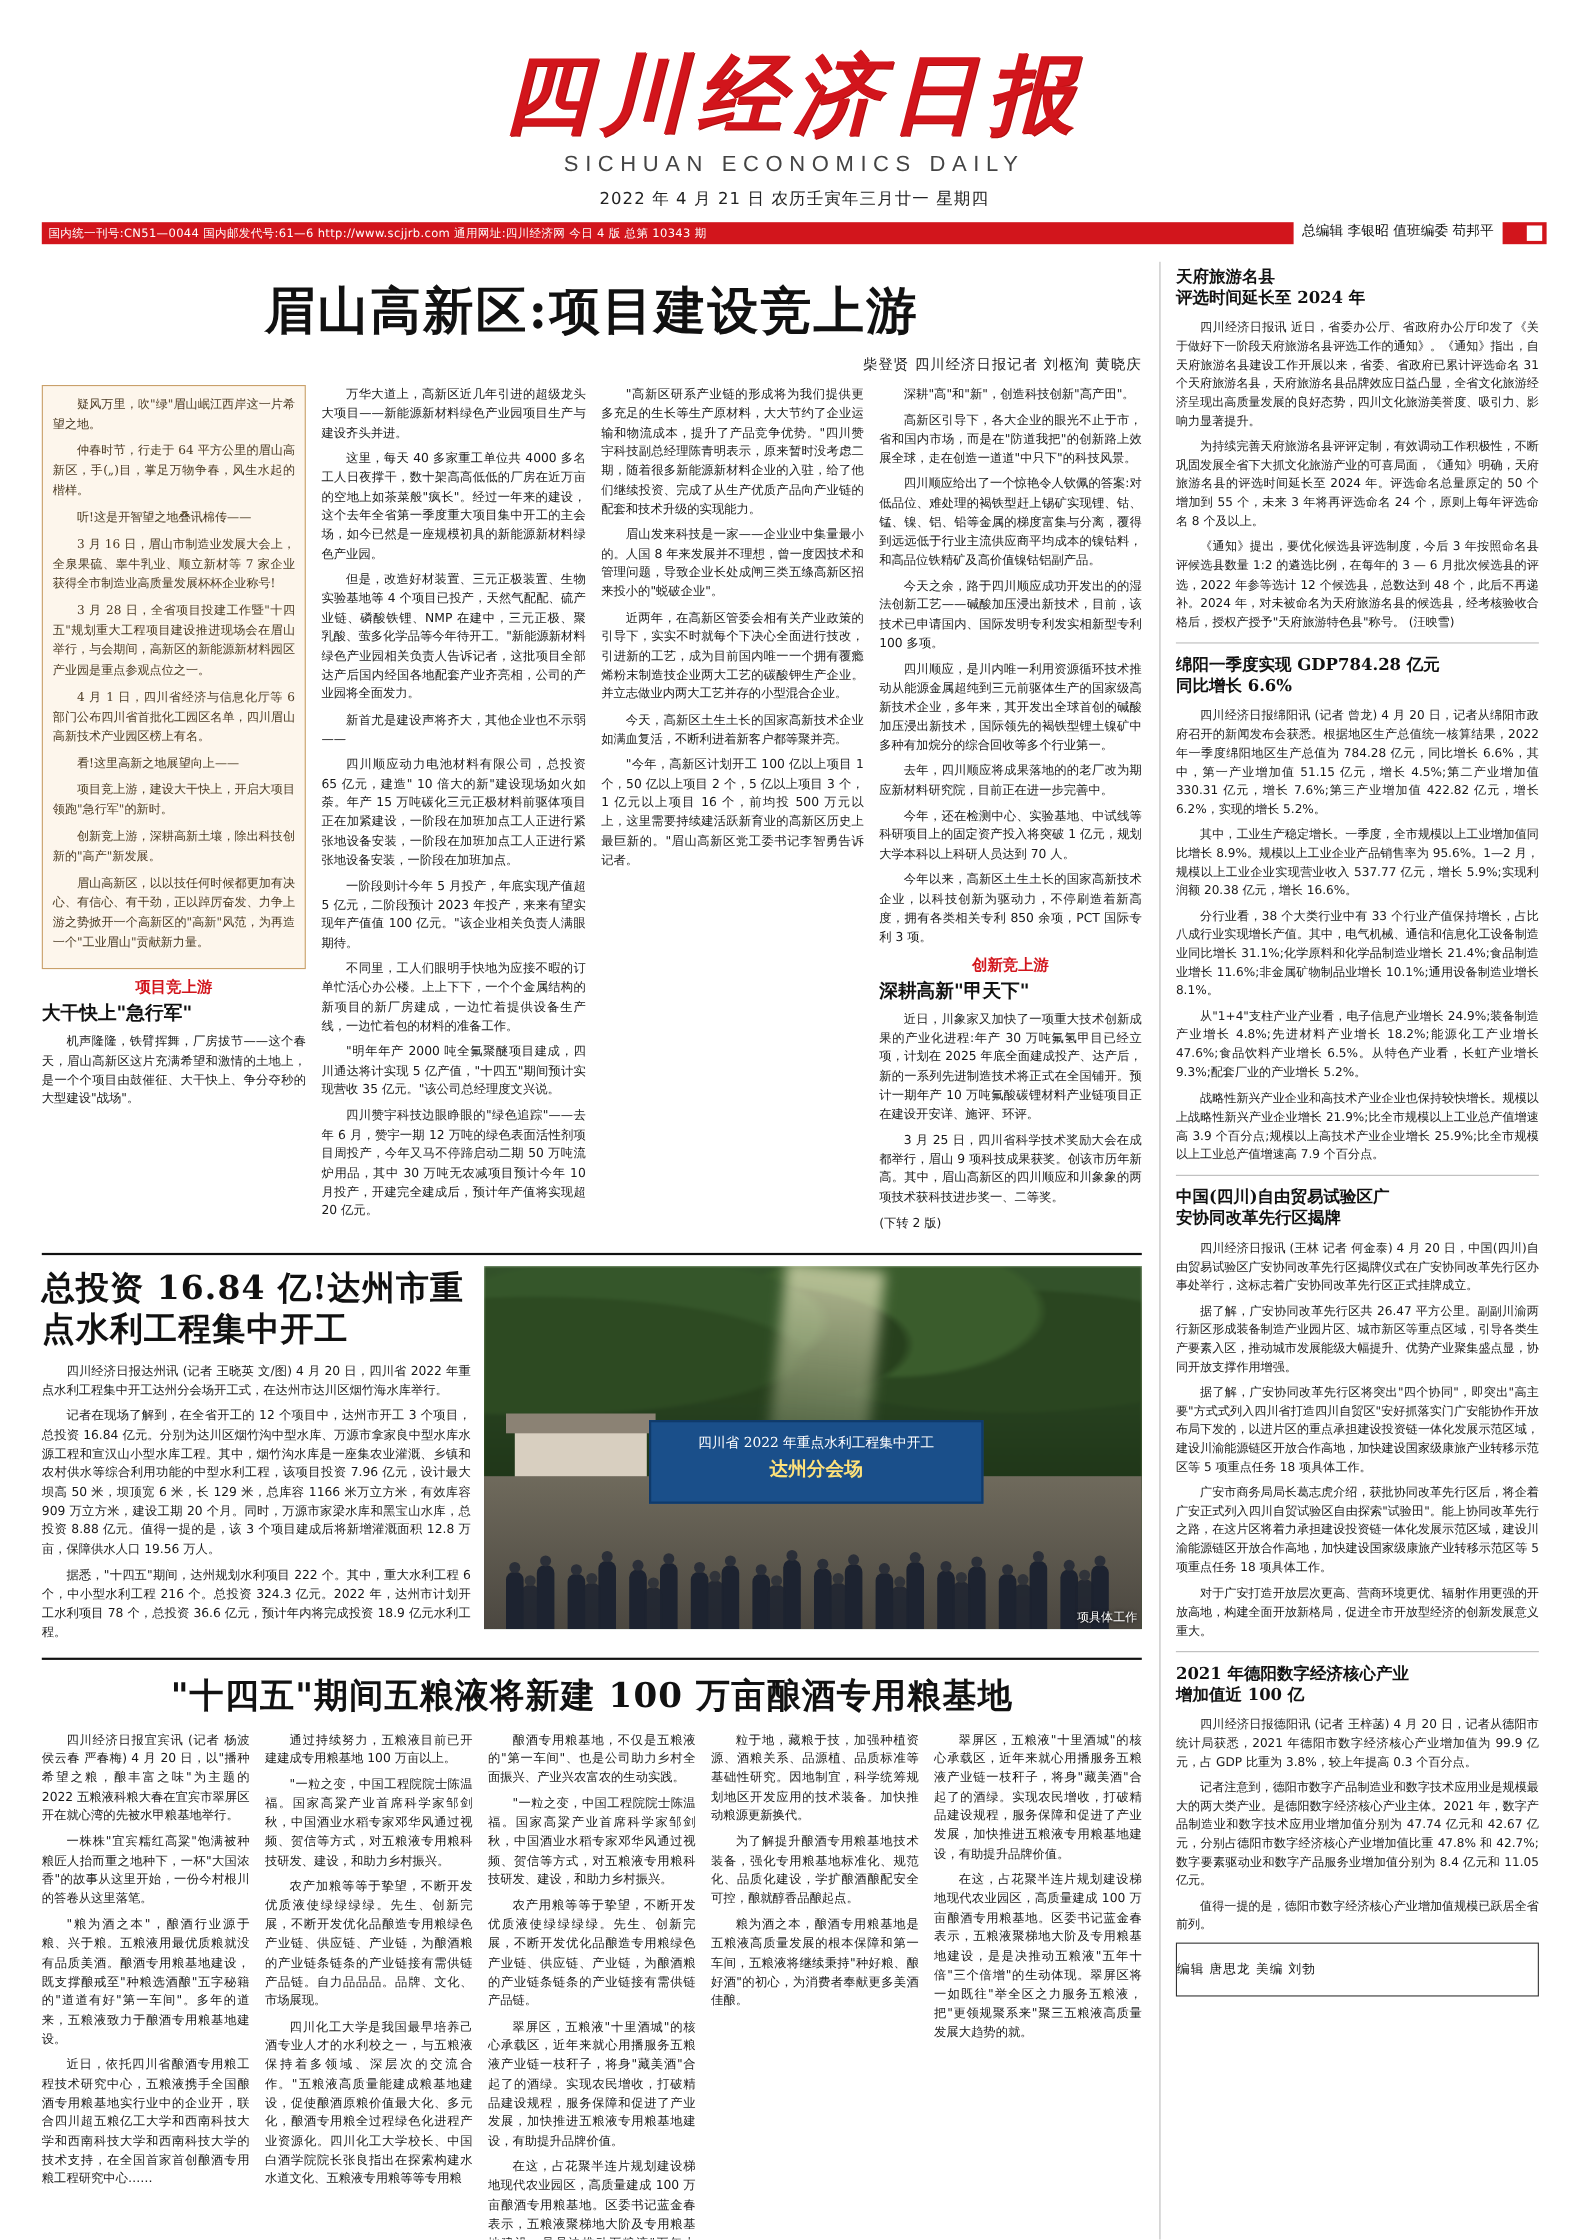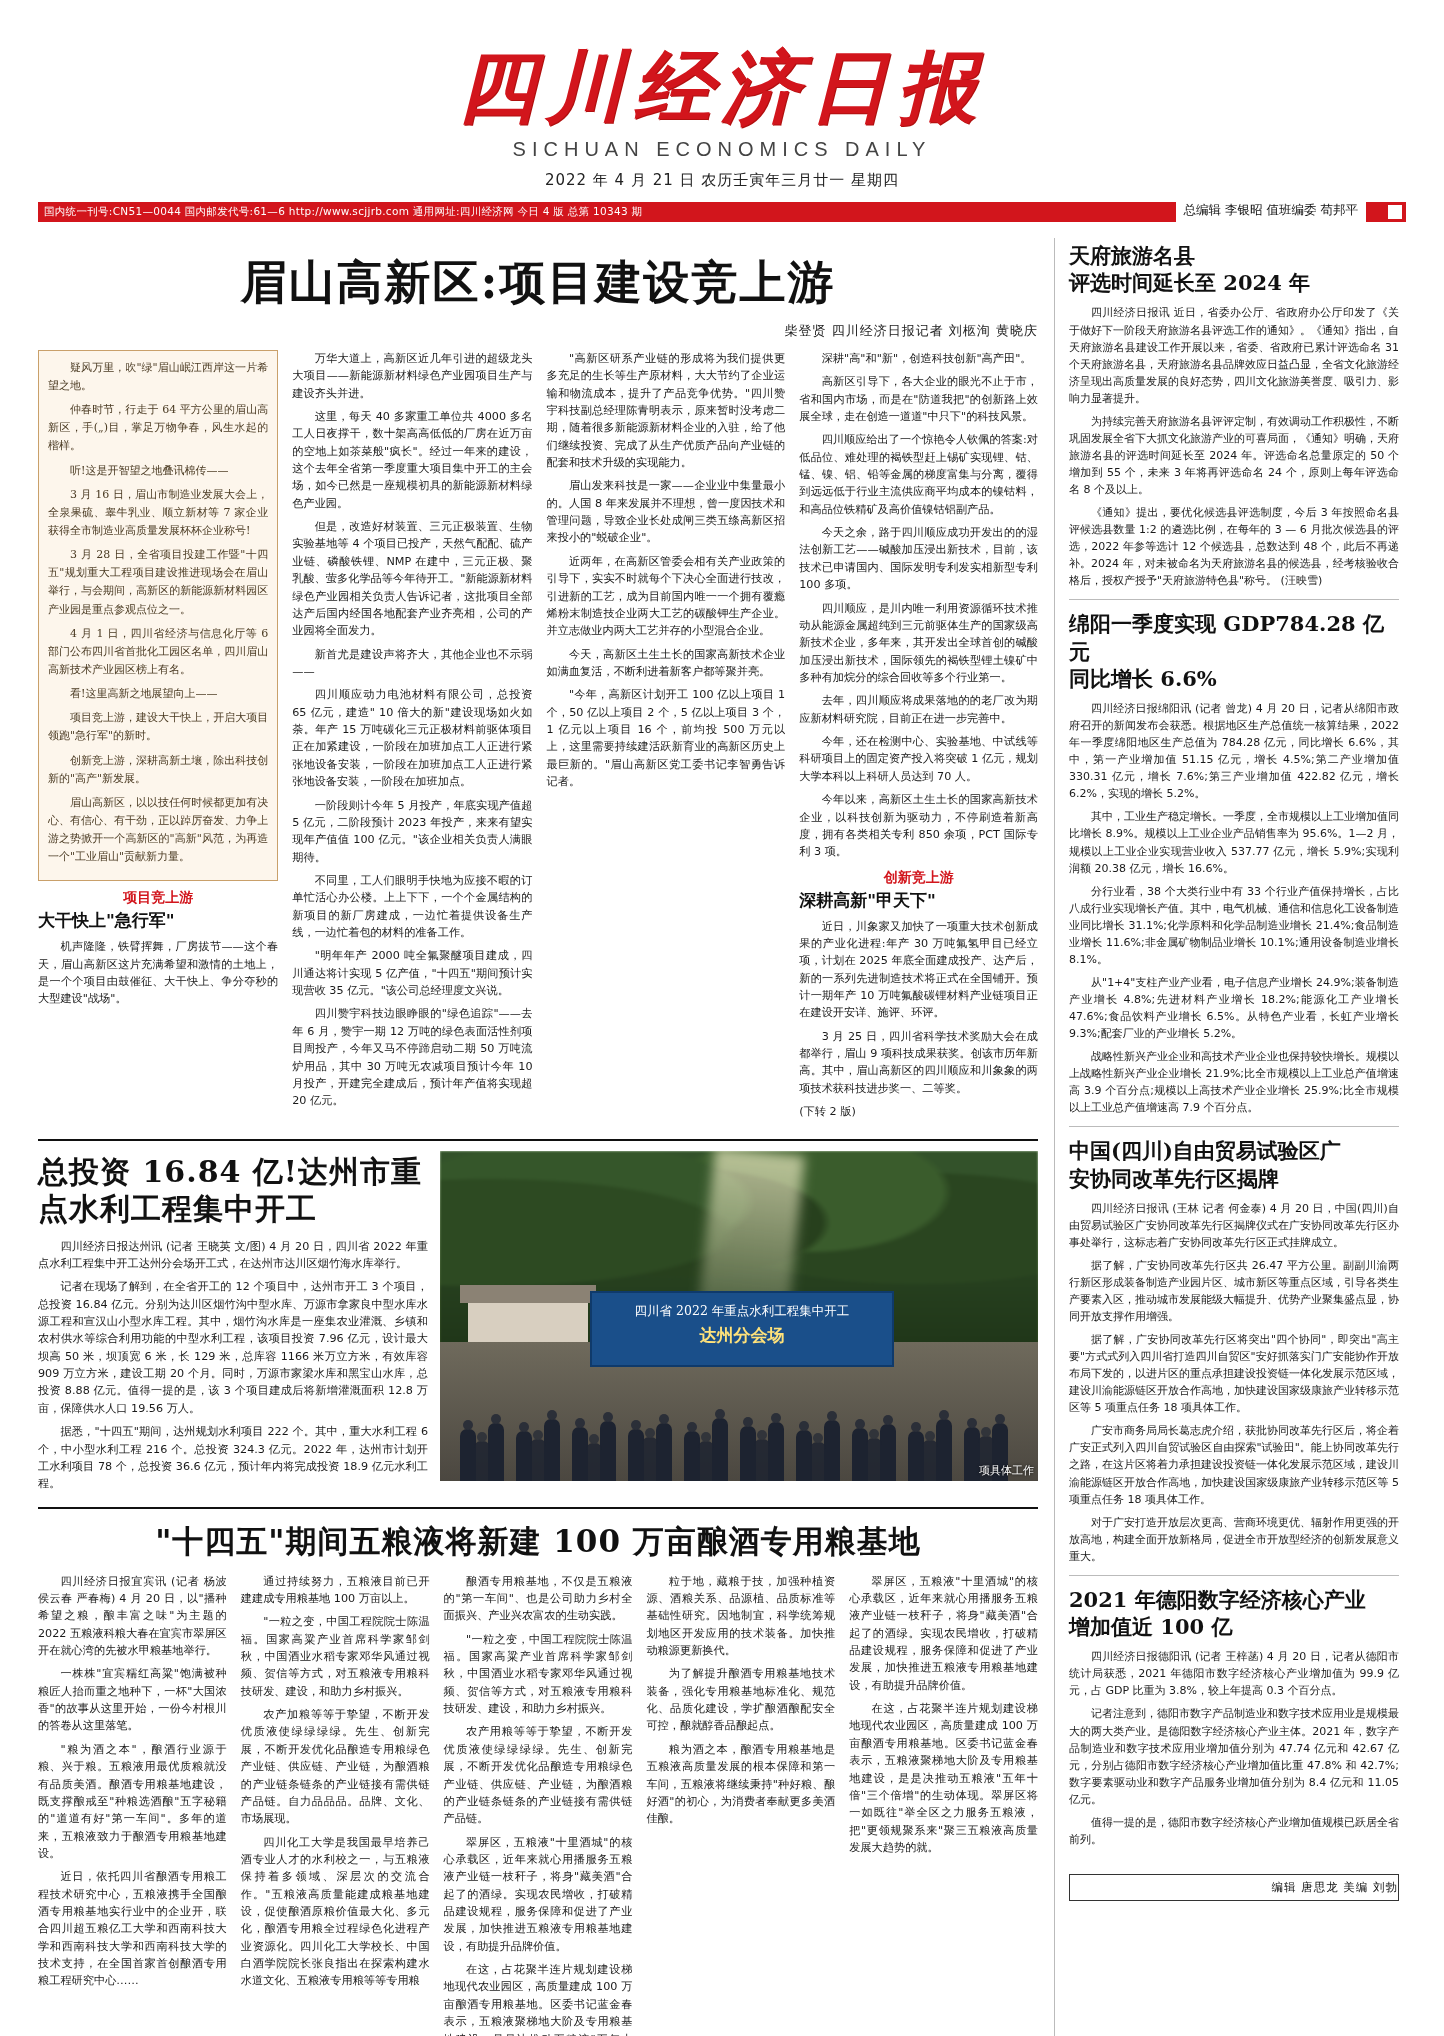--- a/index.html
+++ b/index.html
@@ -92,28 +92,28 @@
   }
   .boxnote p{
     font-size:11px;line-height:1.65;text-align:justify;margin:0 0 6px 0;text-indent:2em;
     color:#4a3a22;
     font-family:"DejaVu Serif","Liberation Serif",serif;
   }
 
   
   .r-title{
     font-family:"DejaVu Serif","Liberation Serif",serif;
-    font-weight:bold;font-size:21px;line-height:1.3;margin:4px 0 8px 0;color:#111;
+    font-weight:bold;font-size:15px;line-height:1.3;margin:4px 0 8px 0;color:#111;
   }
   .r-sep{height:1px;background:#bbb;margin:10px 0;}
   p.rbody{
     font-size:11px;line-height:1.55;text-align:justify;margin:0 0 6px 0;text-indent:2em;color:#1a1a1a;
   }
   .r-footer{
-    border:1px solid #333;text-align:right;font-size:11.5px;padding:5px 0;margin-top:26px;letter-spacing:1px;
+    border:1px solid #333;text-align:left;font-size:11.5px;padding:16px 0;margin-top:8px;letter-spacing:1px;
   }
 
   
   .feature{
     margin-top:12px;
     border-top:2px solid #111;border-bottom:2px solid #111;
     display:flex;gap:0;
     padding:10px 0 8px 0;
     width:1000px;
   }

